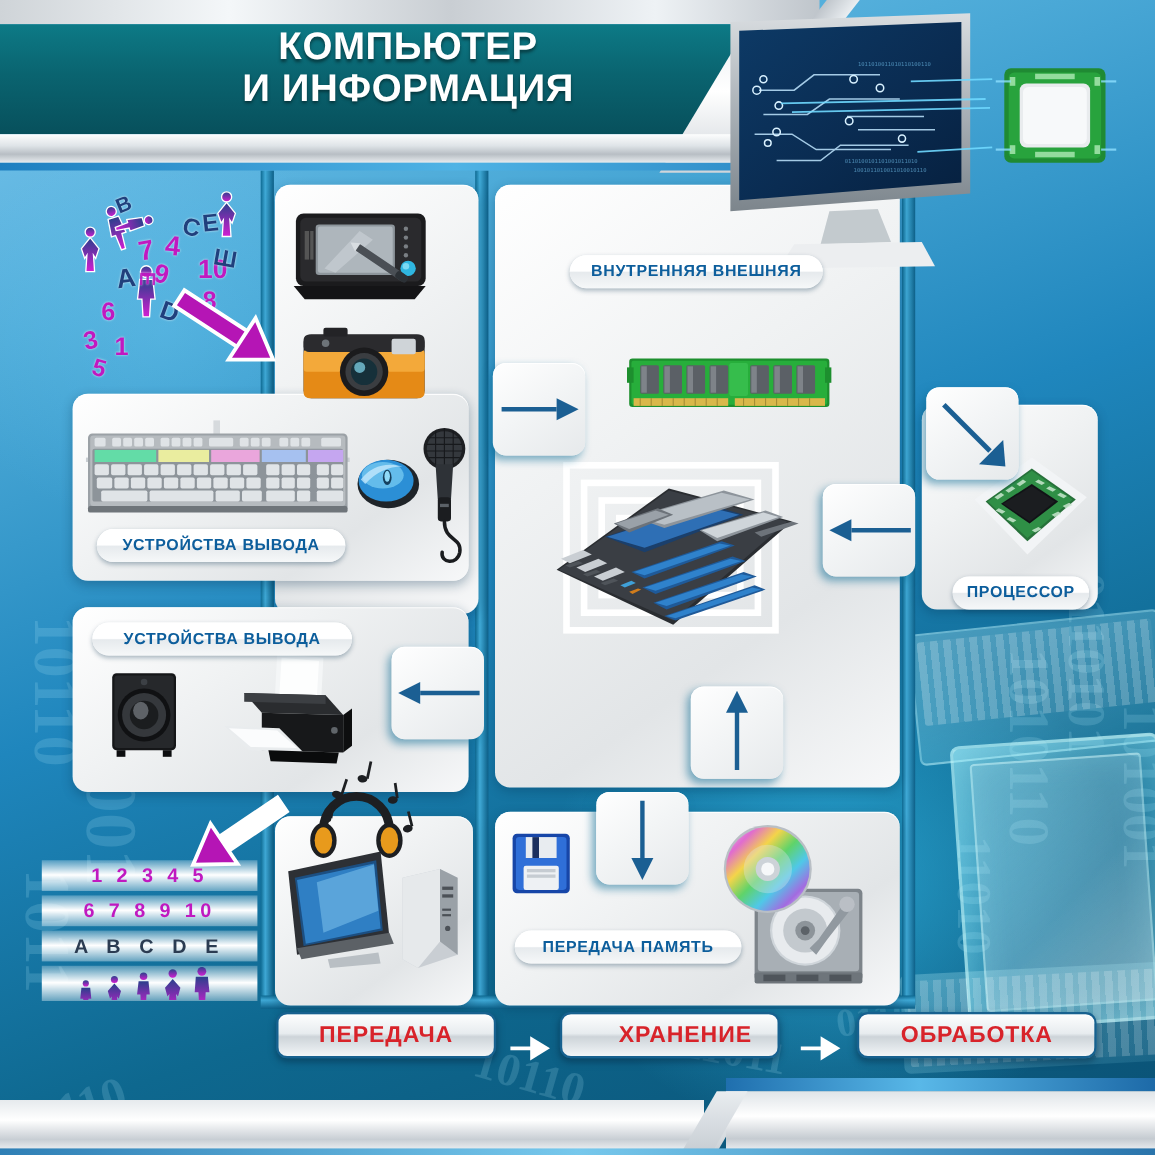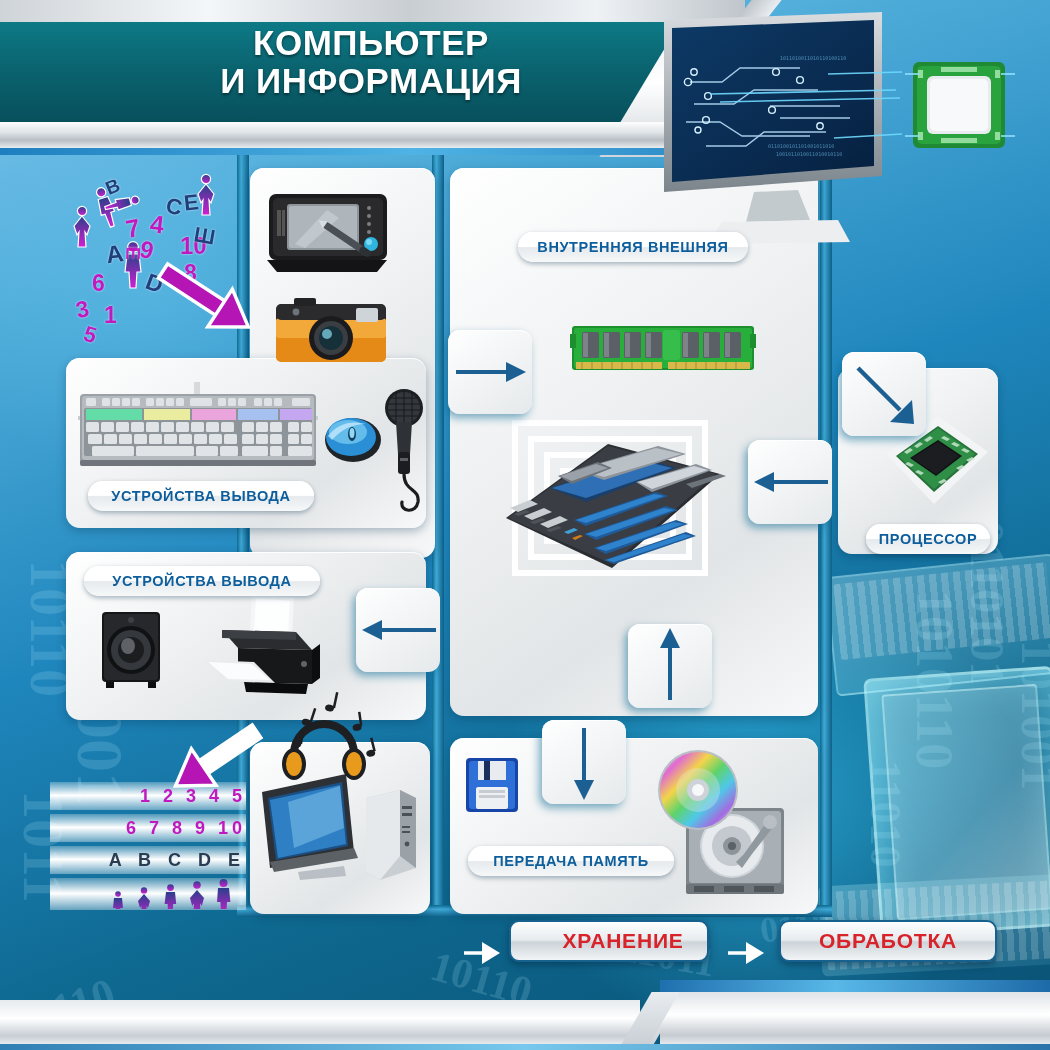--- a/index.html
+++ b/index.html
@@ -105,21 +105,21 @@
   .chaos{position:absolute;left:70px;top:168px;width:190px;height:150px;z-index:6;}
   .chaos span{position:absolute;font-weight:bold;}
   .gm{color:#c019c0;text-shadow:0 0 2px rgba(255,255,255,.85);}
   .gd{color:#20407d;text-shadow:0 0 2px rgba(255,255,255,.85);}
   .big-arrow{position:absolute;z-index:8;}
 
   
   .ordered{position:absolute;left:38px;top:782px;width:196px;height:128px;z-index:6;}
   .orow{position:absolute;left:0;width:196px;height:28px;
     background:linear-gradient(180deg,rgba(255,255,255,.25) 0%,#ffffff 48%,rgba(255,255,255,.35) 100%);
-    display:flex;align-items:center;justify-content:flex-end;margin-left:12px;}
+    display:flex;align-items:center;justify-content:center;}
   .orow.r1{top:0;} .orow.r2{top:32px;} .orow.r3{top:64px;} .orow.r4{top:96px;height:32px;}
   .onum{color:#c019c0;font-size:18px;font-weight:bold;letter-spacing:4px;}
   .olet{color:#2b3c52;font-size:18px;font-weight:bold;letter-spacing:6px;}
 
   .hw{position:absolute;}
 </style>
 </head>
 <body>
 
 <div class="poster">
@@ -771,20 +771,23 @@
     </div>
   </div>
 
   <svg class="big-arrow" style="left:160px;top:712px;" width="110" height="90" viewBox="0 0 110 90">
     <g transform="rotate(146 55 45)">
       <rect x="6" y="35" width="68" height="16" fill="#ffffff" stroke="#ffffff" stroke-width="3"></rect>
       <polygon points="70,21 104,43 70,65" fill="#b515b5" stroke="#ffffff" stroke-width="3.5"></polygon>
     </g>
   </svg>
 
+  <div class="pbtn" style="left:251px;top:920px;width:200px;">
+    <span>ПЕРЕДАЧА</span>
+  </div>
   <svg class="parrow" style="left:462px;" width="42" height="42" viewBox="0 0 42 42">
     <line x1="2" y1="21" x2="22" y2="21" stroke="#ffffff" stroke-width="3.5"></line>
     <polygon points="20,10 38,21 20,32" fill="#ffffff"></polygon>
   </svg>
   <div class="pbtn" style="left:509px;top:920px;width:200px;padding-left:28px;">
     <span>ХРАНЕНИЕ</span>
   </div>
   <svg class="parrow" style="left:726px;" width="42" height="42" viewBox="0 0 42 42">
     <line x1="2" y1="21" x2="22" y2="21" stroke="#ffffff" stroke-width="3.5"></line>
     <polygon points="20,10 38,21 20,32" fill="#ffffff"></polygon>

